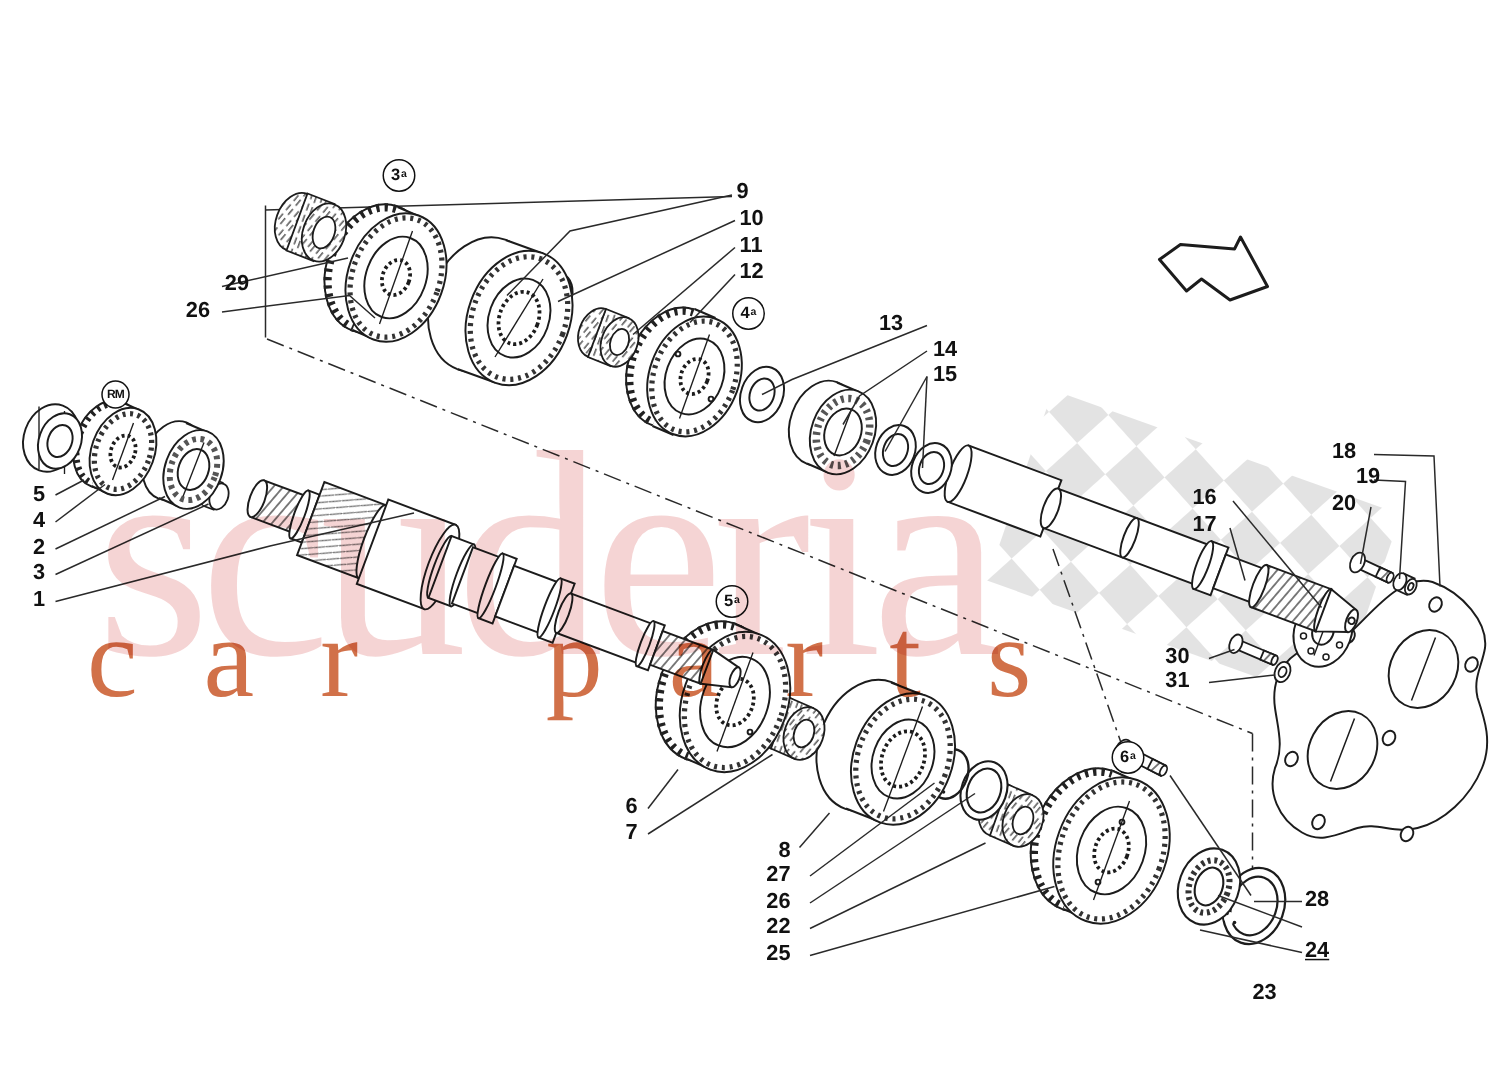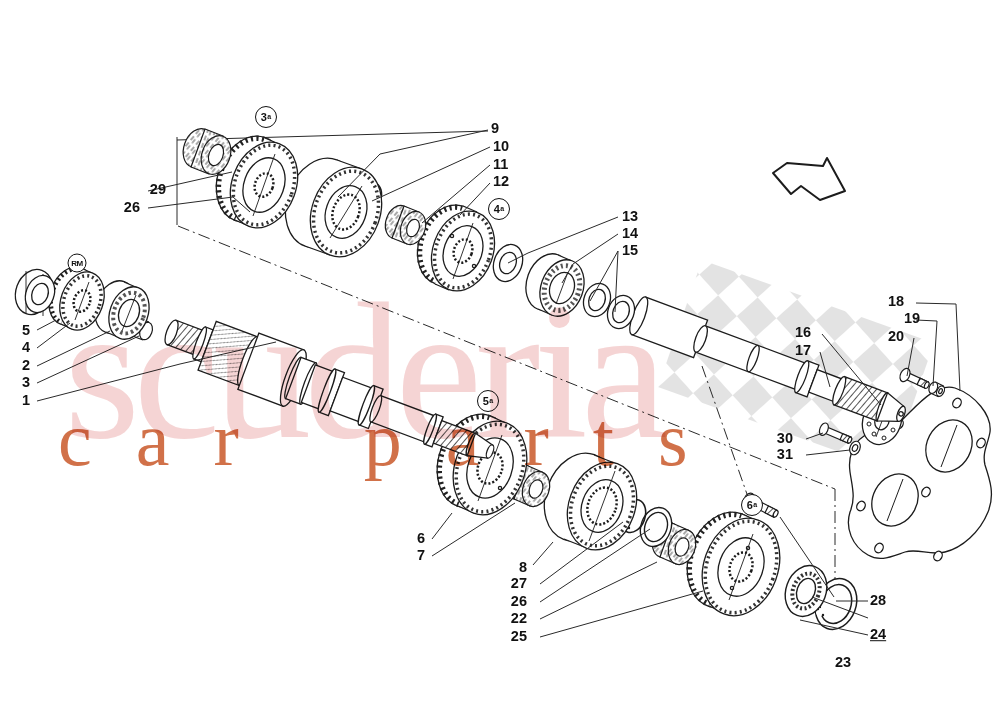--- a/index.html
+++ b/index.html
@@ -418,21 +418,21 @@
       <div class="callout left" style="left: 527px; top: 584px;">27</div>
       <div class="callout left" style="left: 527px; top: 602px;">26</div>
       <div class="callout left" style="left: 527px; top: 619px;">22</div>
       <div class="callout left" style="left: 527px; top: 637px;">25</div>
       <div class="callout left" style="left: 793px; top: 439px;">30</div>
       <div class="callout left" style="left: 793px; top: 455px;">31</div>
       <div class="callout" style="left: 491px; top: 129px;">9</div>
       <div class="callout" style="left: 493px; top: 147px;">10</div>
       <div class="callout" style="left: 493px; top: 165px;">11</div>
       <div class="callout" style="left: 493px; top: 182px;">12</div>
-      <div class="callout" style="left: 622px; top: 217px;">13</div>
+      <div class="callout" style="left: 586px; top: 217px;">13</div>
       <div class="callout" style="left: 622px; top: 234px;">14</div>
       <div class="callout" style="left: 622px; top: 251px;">15</div>
       <div class="callout" style="left: 795px; top: 333px;">16</div>
       <div class="callout" style="left: 795px; top: 351px;">17</div>
       <div class="callout" style="left: 888px; top: 302px;">18</div>
       <div class="callout" style="left: 888px; top: 319px; margin-left: 16px;">19</div>
       <div class="callout" style="left: 888px; top: 337px;">20</div>
       <div class="callout" style="left: 870px; top: 601px;">28</div>
       <div class="callout" style="left: 835px; top: 618px; margin-top: 45px;">23</div>
       <div class="callout" style="left: 870px; top: 635px; text-decoration: underline;">24</div>

